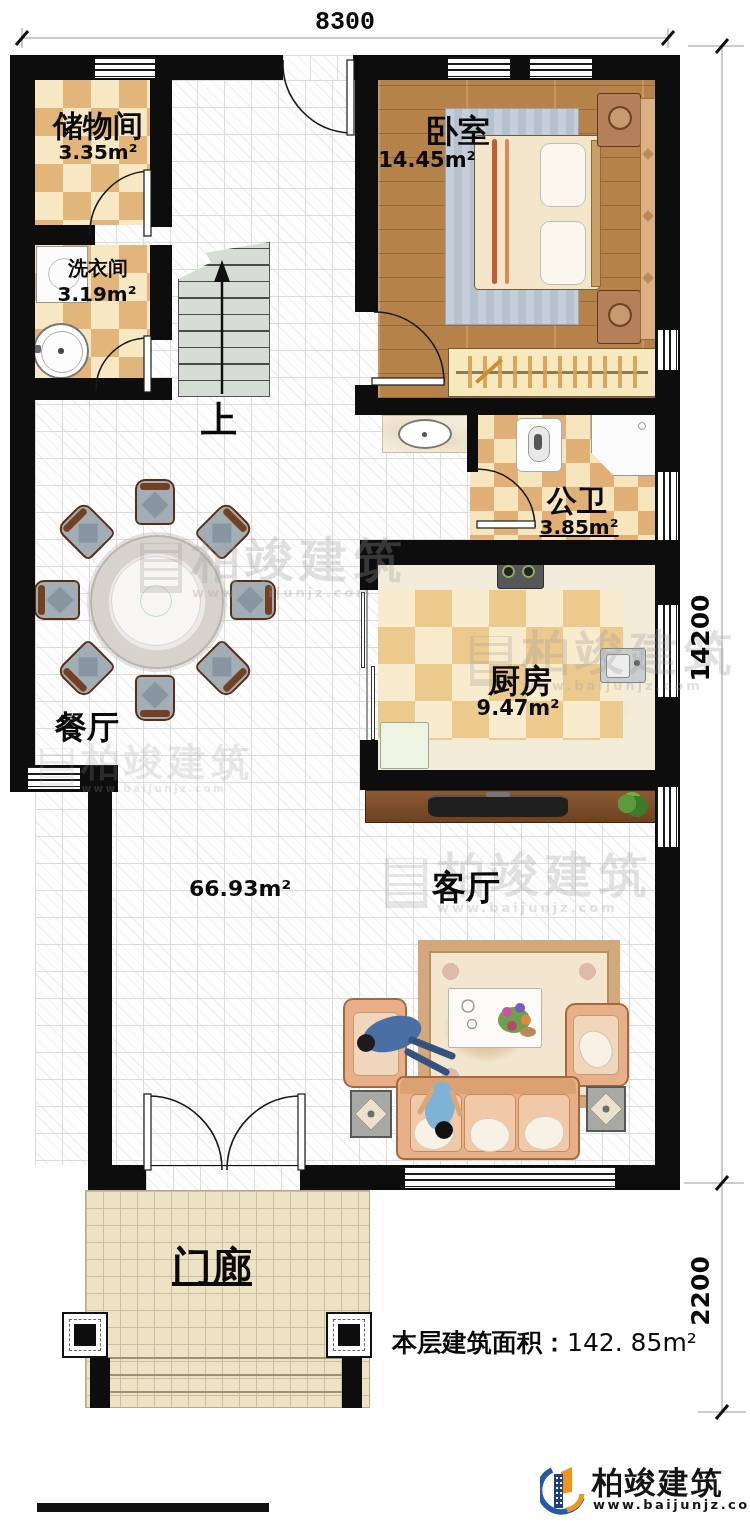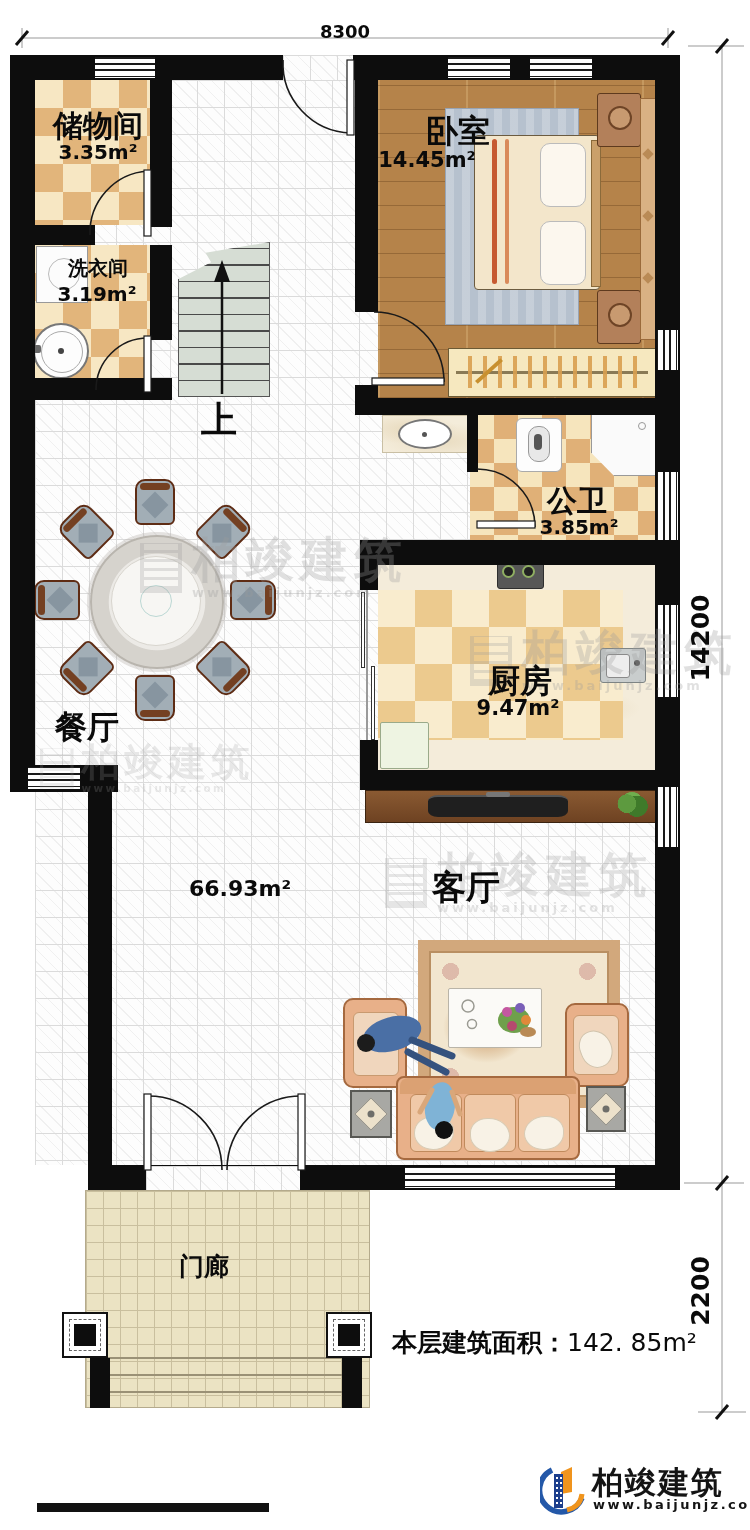--- a/index.html
+++ b/index.html
@@ -293,39 +293,39 @@
     </div>
   </div>
   <div class="wm" style="left:40px;top:742px;opacity:.22;transform:scale(.8);transform-origin:left top;">
     <div class="wmicon"></div>
     <div>
       <div class="big">柏竣建筑</div>
       <div class="small">www.baijunjz.com</div>
     </div>
   </div>
 
-  <div class="rlabel" style="left:345px;top:32px;font-size:18px;">8300</div>
+  <div class="rlabel" style="left:345px;top:22px;font-size:25px;font-family:Liberation Mono, monospace;">8300</div>
   <div class="rlabel" style="left:700px;top:638px;font-size:25px;transform:translate(-50%,-50%) rotate(-90deg);">14200</div>
   <div class="rlabel" style="left:700px;top:1291px;font-size:25px;transform:translate(-50%,-50%) rotate(-90deg);">2200</div>
 
   <div class="rlabel" style="left:98px;top:126px;font-size:30px;">储物间</div>
   <div class="rlabel" style="left:98px;top:152px;font-size:20px;">3.35m²</div>
   <div class="rlabel" style="left:98px;top:268px;font-size:20px;">洗衣间</div>
   <div class="rlabel" style="left:97px;top:294px;font-size:20px;">3.19m²</div>
   <div class="rlabel" style="left:426px;top:131px;font-size:32px;margin-left:32px;">卧室</div>
   <div class="rlabel" style="left:427px;top:160px;font-size:21px;">14.45m²</div>
   <div class="rlabel" style="left:577px;top:501px;font-size:30px;">公卫</div>
-  <div class="rlabel" style="left:579px;top:527px;font-size:20px;">3.85m²</div>
+  <div class="rlabel" style="left:579px;top:527px;font-size:20px;text-decoration:underline;">3.85m²</div>
   <div class="rlabel" style="left:520px;top:681px;font-size:32px;">厨房</div>
   <div class="rlabel" style="left:518px;top:708px;font-size:21px;">9.47m²</div>
   <div class="rlabel" style="left:87px;top:727px;font-size:32px;">餐厅</div>
   <div class="rlabel" style="left:466px;top:887px;font-size:34px;">客厅</div>
   <div class="rlabel" style="left:240px;top:889px;font-size:22px;">66.93m²</div>
   <div class="rlabel" style="left:219px;top:420px;font-size:36px;">上</div>
-  <div class="rlabel" style="left:204px;top:1266px;font-size:25px;">门廊</div>
+  <div class="rlabel" style="left:212px;top:1266px;font-size:40px;text-decoration:underline;">门廊</div>
 
   <div class="abs" style="left:392px;top:1326px;font-size:25px;color:#0a0a0a;white-space:nowrap;">
     <span style="font-weight:700;">本层建筑面积：</span><span>142. 85m²</span>
   </div>
 
   <div class="abs" style="left:37px;top:1503px;width:232px;height:9px;background:#111;"></div>
 
   <svg width="46" height="56" viewBox="0 0 46 56" style="position:absolute;left:540px;top:1462px;">
     <path d="M12,8 A22,22 0 1 0 42,36" stroke="#2458a8" stroke-width="5.5" fill="none"></path>
     <polygon points="21,10 32,5 32,30 21,32" fill="#f0941d"></polygon>

